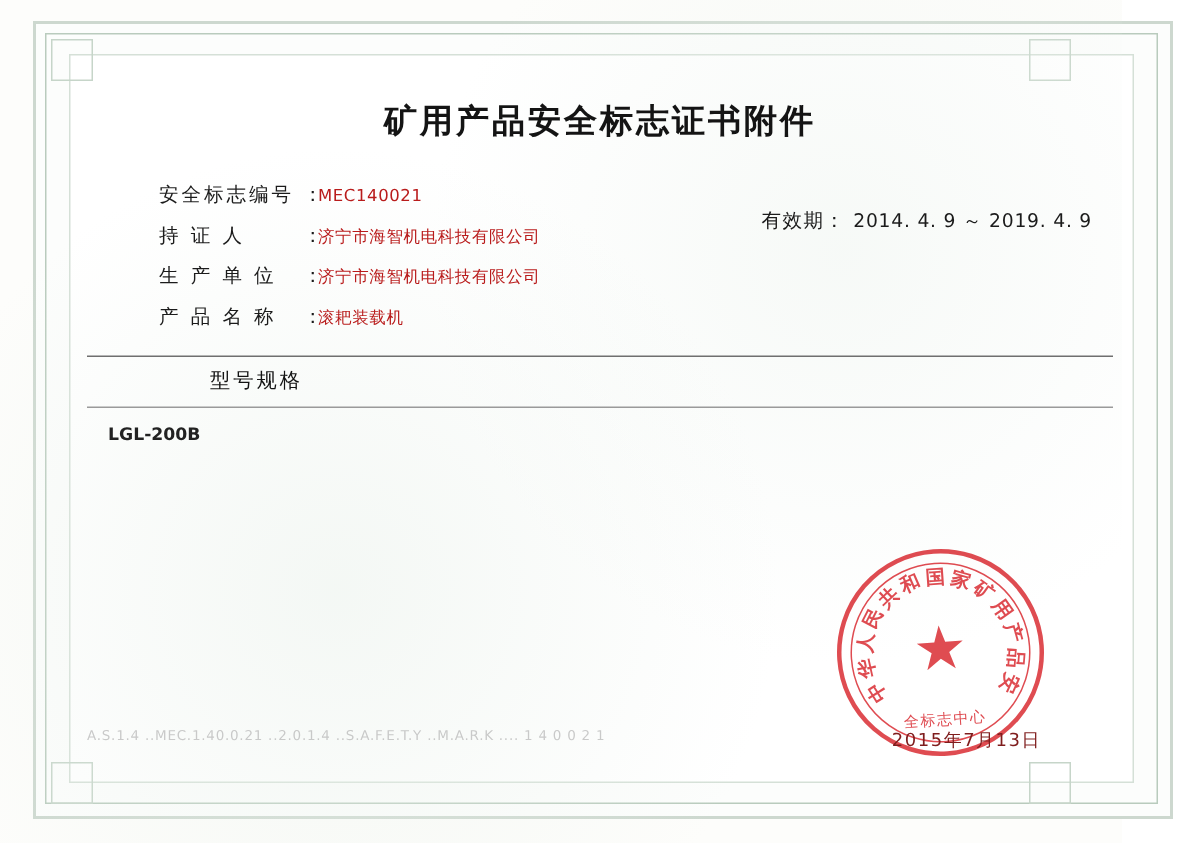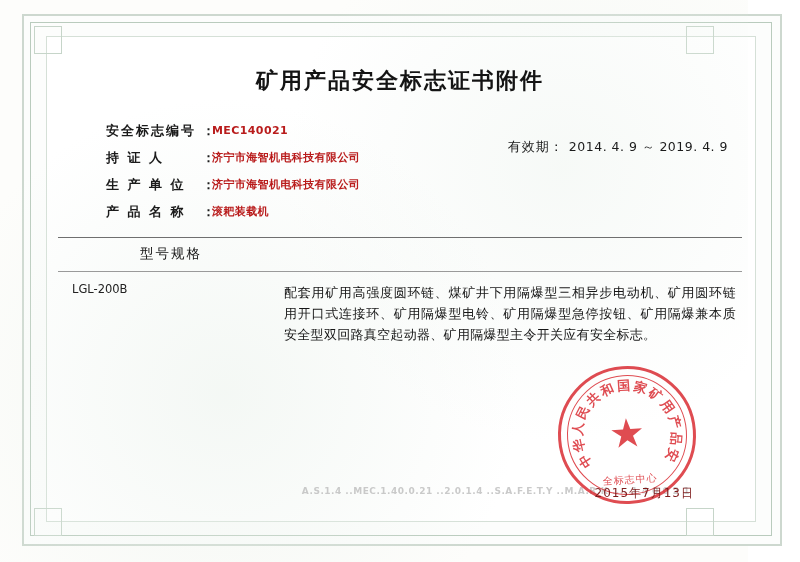--- a/index.html
+++ b/index.html
@@ -78,21 +78,20 @@
     position: relative;
     padding-left: 48px;
   }
   .meta-row {
     display: flex;
     align-items: flex-end;
     font-size: 13px;
     color: #1b1b1b;
     margin-bottom: 9px;
     line-height: 18px;
-    font-weight: bold;
   }
   .meta-label {
     width: 96px;
     letter-spacing: 2px;
     white-space: nowrap;
     font-family: "DejaVu Sans", sans-serif;
   }
   .meta-colon {
     width: 10px;
   }
@@ -142,20 +141,21 @@
     flex: 1;
     text-align: center;
     font-size: 13.5px;
     letter-spacing: 1.5px;
     color: #131313;
   }
   .tbody {
     display: flex;
     padding: 10px 0 0 0;
     min-height: 120px;
+    font-weight: bold;
   }
   .td-left {
     width: 226px;
     padding-left: 14px;
     font-size: 11.5px;
     color: #222;
     box-sizing: border-box;
   }
   .td-right {
     flex: 1;
@@ -243,27 +243,26 @@
     white-space: nowrap;
   }
   
   .microprint {
     position: absolute;
     left: 58px;
     right: 58px;
     bottom: 62px;
     height: 14px;
     display: flex;
-    justify-content: flex-end;
+    justify-content: flex-start;
     color: #b9b9b9;
     font-size: 9px;
     letter-spacing: 0.5px;
     overflow: hidden;
     white-space: nowrap;
-    font-weight: bold;
   }
   .microprint span { opacity: 0.75; }
   .watermark {
     position: absolute;
     left: 0; top: 0; right: 0; bottom: 0;
     pointer-events: none;
     background:
       radial-gradient(circle at 30% 70%, rgba(235,242,236,0.55) 0, rgba(255,255,255,0) 45%),
       radial-gradient(circle at 75% 30%, rgba(238,244,239,0.5) 0, rgba(255,255,255,0) 40%);
   }
@@ -320,21 +319,20 @@
     </div>
 
     <div class="table">
       <hr class="table-hr">
       <div class="thead">
         <div class="th-left">型号规格</div>
       </div>
       <hr class="table-hr thin">
       <div class="tbody">
         <div class="td-left">LGL-200B</div>
-        <div class="td-right">配套用矿用高强度圆环链、煤矿井下用隔爆型三相异步电动机、矿用圆环链用开口式连接环、矿用隔爆型电铃、矿用隔爆型急停按钮、矿用隔爆兼本质安全型双回路真空起动器、矿用隔爆型主令开关应有安全标志。</div>
       </div>
     </div>
 
   </div>
 
   <div class="microprint">
     <span>A.S.1.4 ..</span>
     <span>MEC.1.40.0.21 ..</span>
     <span>2.0.1.4 ..</span>
     <span>S.A.F.E.T.Y ..</span>

